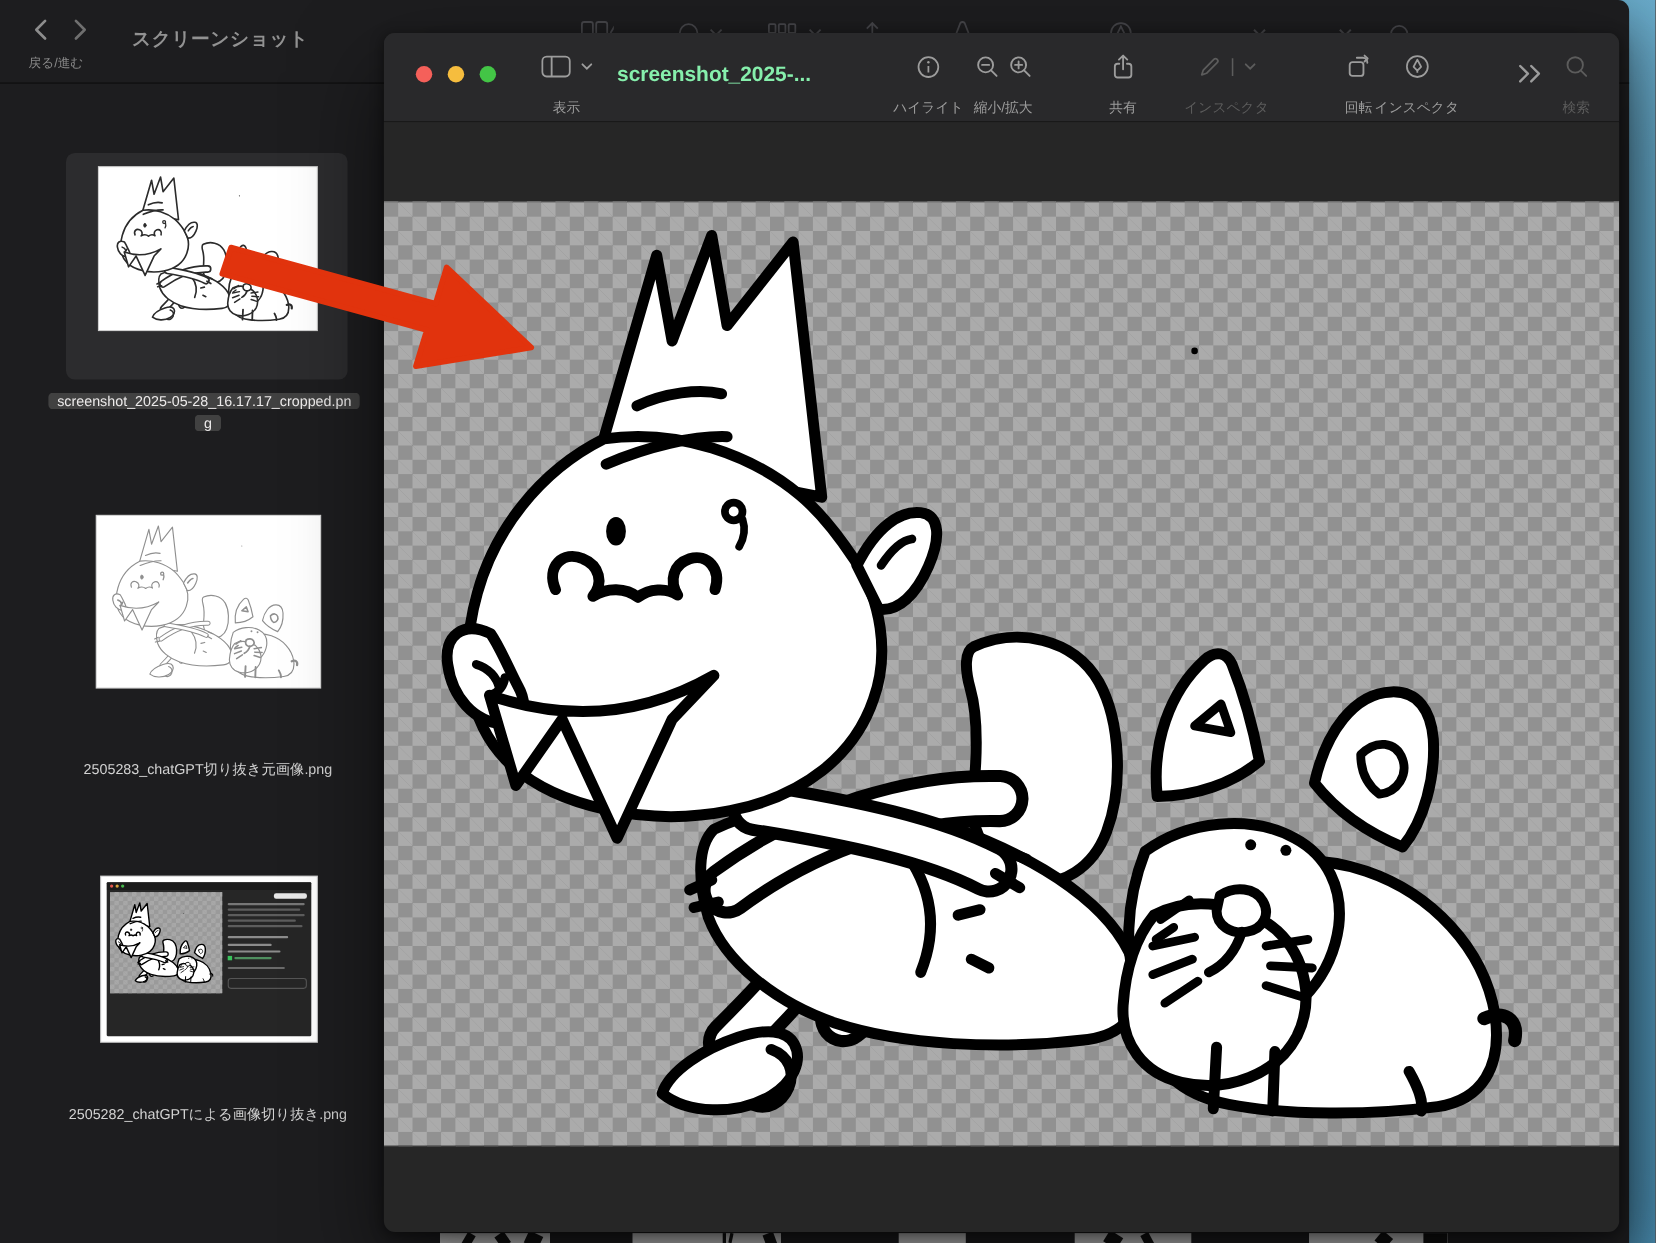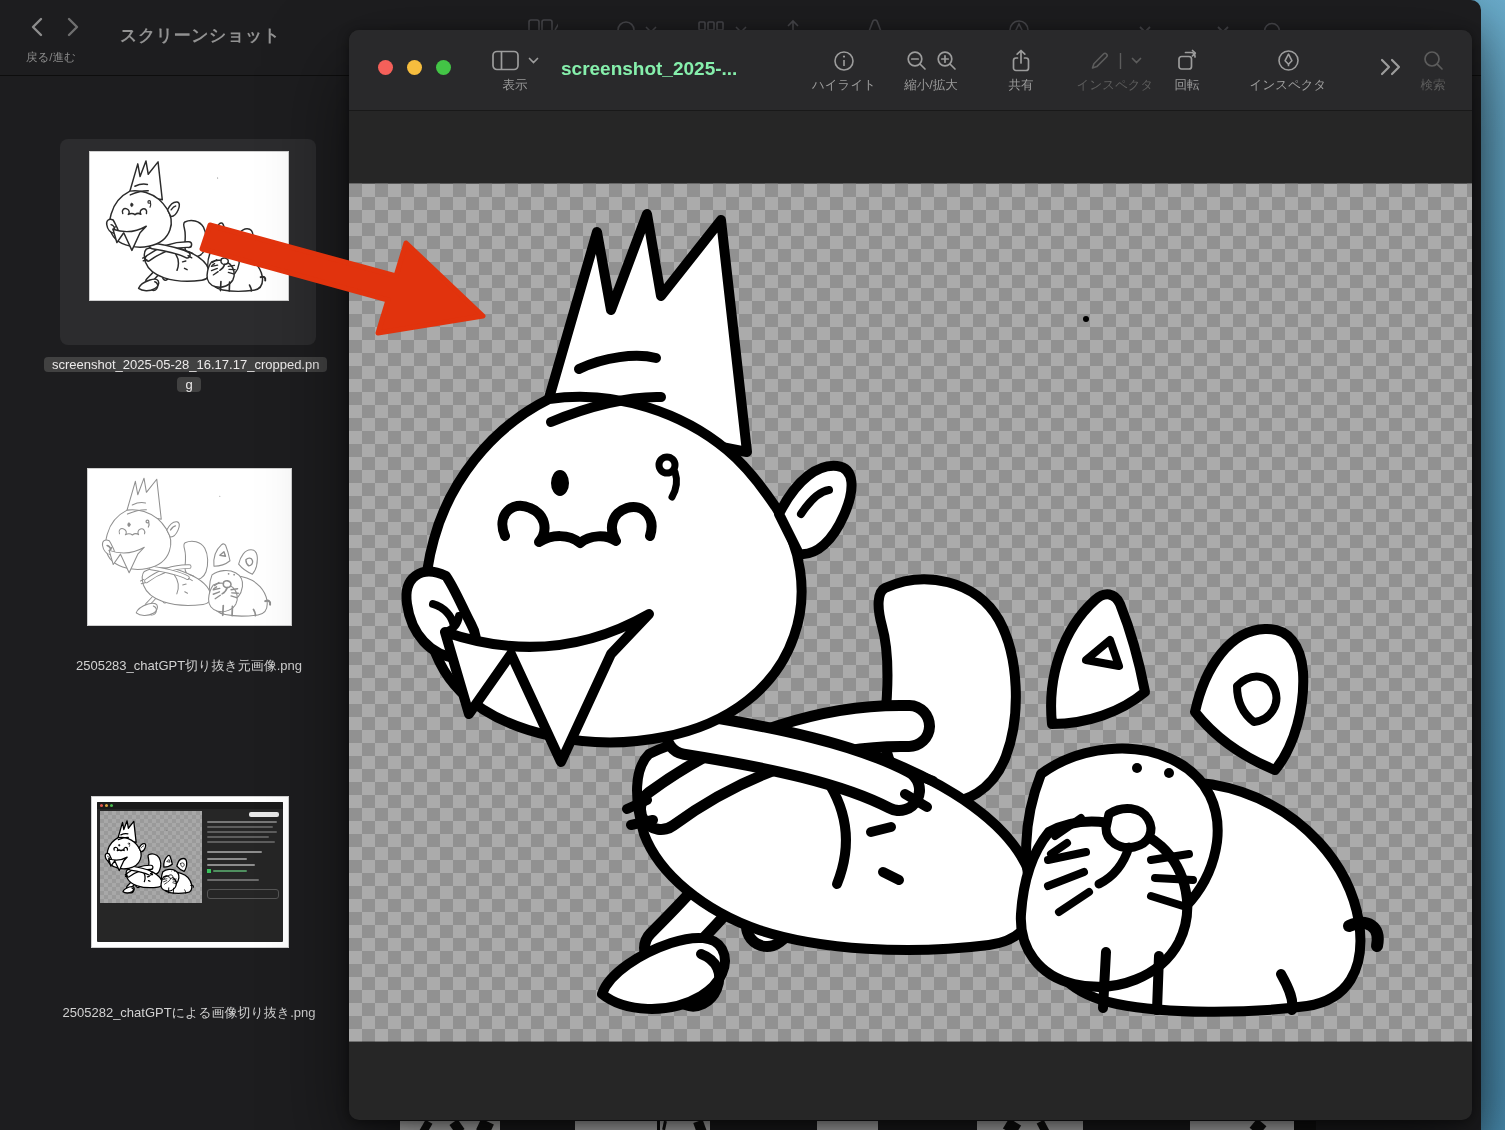--- a/index.html
+++ b/index.html
@@ -43,21 +43,21 @@
   .file-name .pill{background:#414141;color:#eceaea;border-radius:4px;padding:0px 8px;
     -webkit-box-decoration-break:clone;box-decoration-break:clone;}
   
   .pwin{position:absolute;left:349px;top:30px;width:1123px;height:1090px;background:#262626;
     border-radius:10px;box-shadow:0 35px 80px rgba(0,0,0,.55),0 2px 12px rgba(0,0,0,.45);overflow:hidden;}
   .pbar{position:absolute;left:0;top:0;width:100%;height:80px;background:#29292b;border-bottom:1px solid #191919;}
   .traffic{position:absolute;top:30px;width:15px;height:15px;border-radius:50%;}
   .win-title{position:absolute;left:212px;top:28px;font-size:19px;font-weight:700;color:#86efac;}
   .titem{position:absolute;top:17px;text-align:center;color:#9c9c9c;}
   .titem .ic{height:27px;display:flex;align-items:center;justify-content:center;gap:9px;}
-  .titem .lbl{margin-top:3px;font-size:12.5px;white-space:nowrap;}
+  .titem .lbl{margin-top:16px;font-size:12.5px;white-space:nowrap;}
   .titem.dim{color:#5c5c5c;}
   .titem.dim svg *{stroke:#5c5c5c !important;}
   .titem svg{display:block;}
   
   .canvas-wrap{position:absolute;left:0;top:153px;width:1123px;height:857px;
     background-color:#919191;
     background-image:linear-gradient(45deg,#ababab 25%,transparent 25%,transparent 75%,#ababab 75%),
                      linear-gradient(45deg,#ababab 25%,transparent 25%,transparent 75%,#ababab 75%);
     background-size:26px 26px;background-position:0 0,13px 13px;
     border-top:1px solid rgba(0,0,0,.4);border-bottom:1px solid rgba(0,0,0,.35);}
@@ -224,21 +224,21 @@
   </div>
   <div class="file-name" style="top:355px">
     <span class="pill">screenshot_2025-05-28_16.17.17_cropped.png</span>
   </div>
 
   <div class="thumb-img t2">
     <svg viewBox="0 0 1123 857" preserveAspectRatio="xMidYMid meet" style="--lc:#8f8f8f;--fc:#fff;--lw:6;--lo:26;--li:16">
         <use href="#sketch"></use>
       </svg>
   </div>
-  <div class="file-name" style="top:656px">2505283_chatGPT切り抜き元画像.png</div>
+  <div class="file-name" style="top:690px">2505283_chatGPT切り抜き元画像.png</div>
 
   <div class="thumb-img t3">
     <div class="t3-inner">
       <div class="t3-bar">
         <div class="t3-dot" style="left:3px;background:#e3574e"></div>
         <div class="t3-dot" style="left:8px;background:#d9a33c"></div>
         <div class="t3-dot" style="left:13px;background:#47b94c"></div>
       </div>
       <div class="t3-left">
         <svg viewBox="0 0 1123 857" preserveAspectRatio="xMidYMid meet" style="--lc:#000;--fc:#fff;--lw:14;--lo:58;--li:32">
@@ -316,21 +316,21 @@
             <g stroke="#9c9c9c" fill="none" stroke-width="1.6">
               <circle cx="11" cy="11" r="9"></circle>
               <path d="M11,10 V16"></path>
               <circle cx="11" cy="6.6" r="1.1" fill="#9c9c9c" stroke="none"></circle>
             </g>
           </svg>
       </div>
       <div class="lbl">ハイライト</div>
     </div>
 
-    <div class="titem" style="left:542px;width:80px">
+    <div class="titem" style="left:523px;width:80px">
       <div class="ic">
         <svg width="21" height="21" viewBox="0 0 21 21">
             <g stroke="#9c9c9c" fill="none" stroke-width="1.7" stroke-linecap="round">
               <circle cx="9" cy="9" r="6.8"></circle>
               <path d="M14,14 L19,19 M5.8,9 H12.2"></path>
             </g>
           </svg>
         <svg width="21" height="21" viewBox="0 0 21 21">
             <g stroke="#9c9c9c" fill="none" stroke-width="1.7" stroke-linecap="round">
               <circle cx="9" cy="9" r="6.8"></circle>
@@ -361,21 +361,21 @@
         <svg width="3" height="18" viewBox="0 0 3 18">
             <path d="M1.5,1 V17" stroke="#4a4a4a" stroke-width="1.4"></path>
           </svg>
         <svg width="11" height="8" viewBox="0 0 11 8">
             <path d="M1.5,1.5 L5.5,5.5 L9.5,1.5" stroke="#5c5c5c" fill="none" stroke-width="1.7" stroke-linecap="round"></path>
           </svg>
       </div>
       <div class="lbl">インスペクタ</div>
     </div>
 
-    <div class="titem" style="left:808px;width:60px">
+    <div class="titem" style="left:856px;width:60px">
       <div class="ic">
         <svg width="23" height="23" viewBox="0 0 23 23">
             <g stroke="#9c9c9c" fill="none" stroke-width="1.7" stroke-linecap="round" stroke-linejoin="round">
               <rect x="3" y="7.5" width="12.5" height="12.5" rx="2.5"></rect>
               <path d="M9.5,3.5 H15 a4,4 0 0 1 4,4 V8"></path>
               <path d="M16.5,1.5 L19.3,4.2 L16.5,6.9"></path>
             </g>
           </svg>
       </div>
       <div class="lbl">回転</div>

